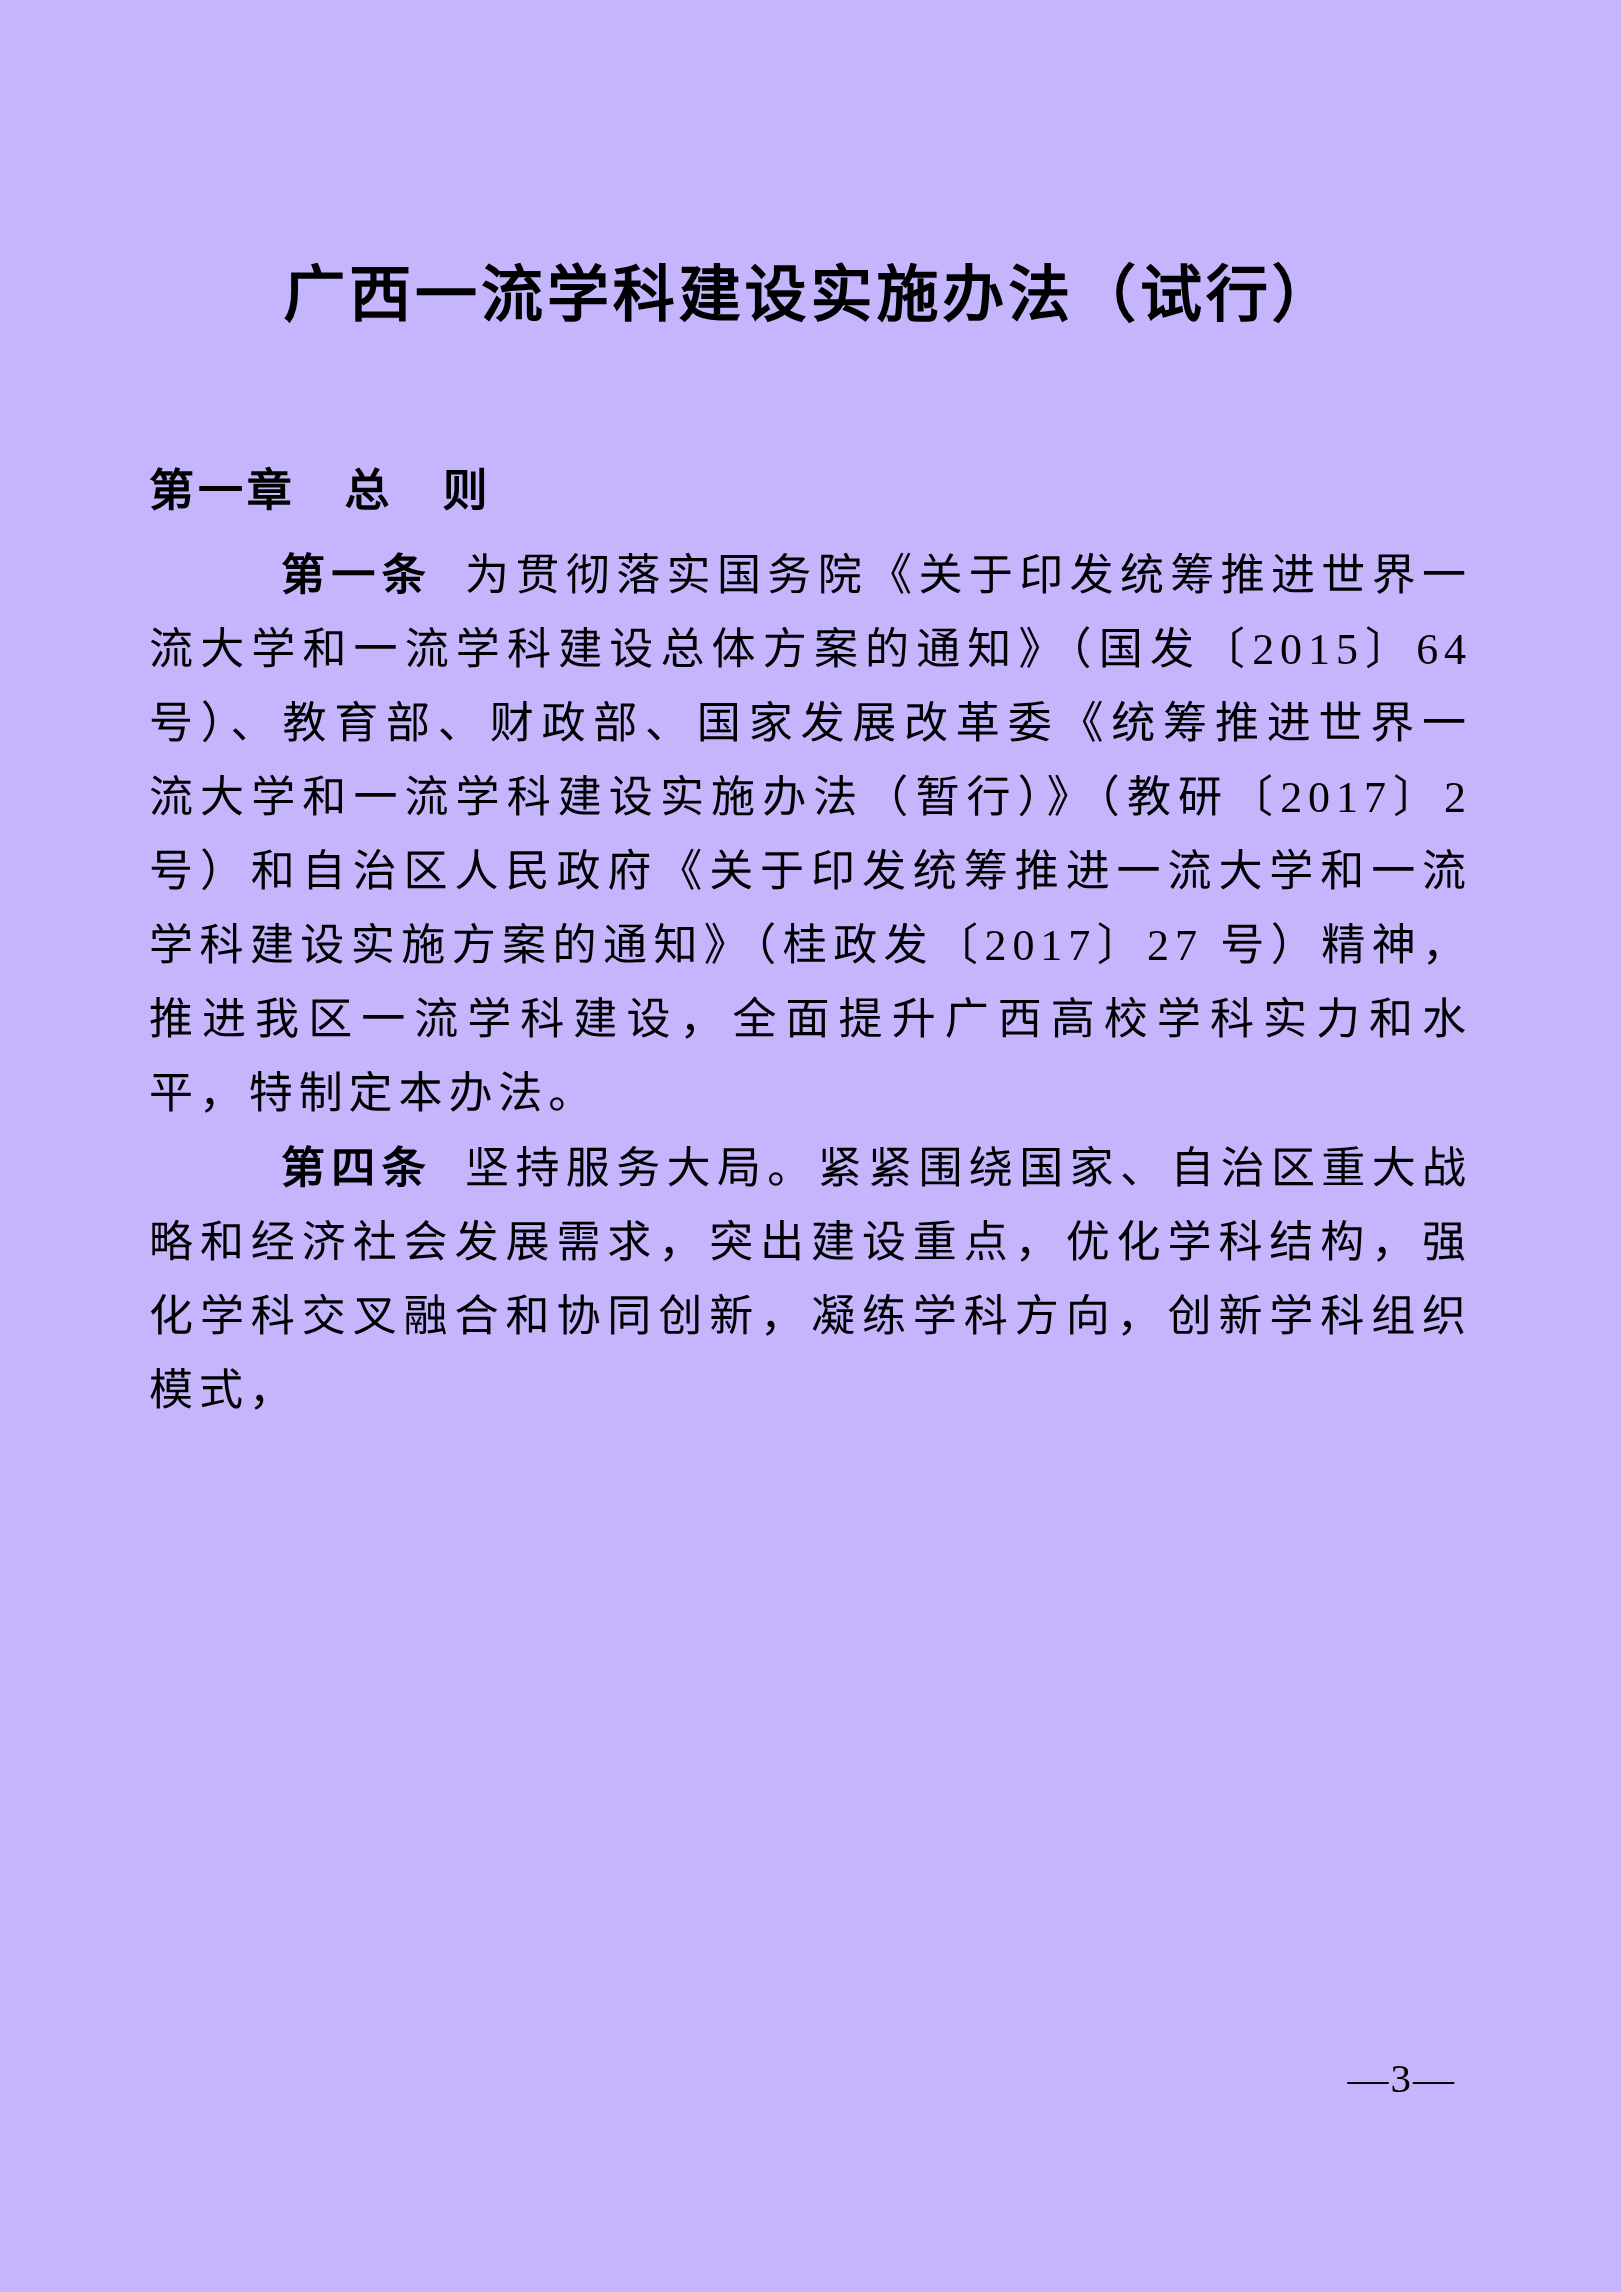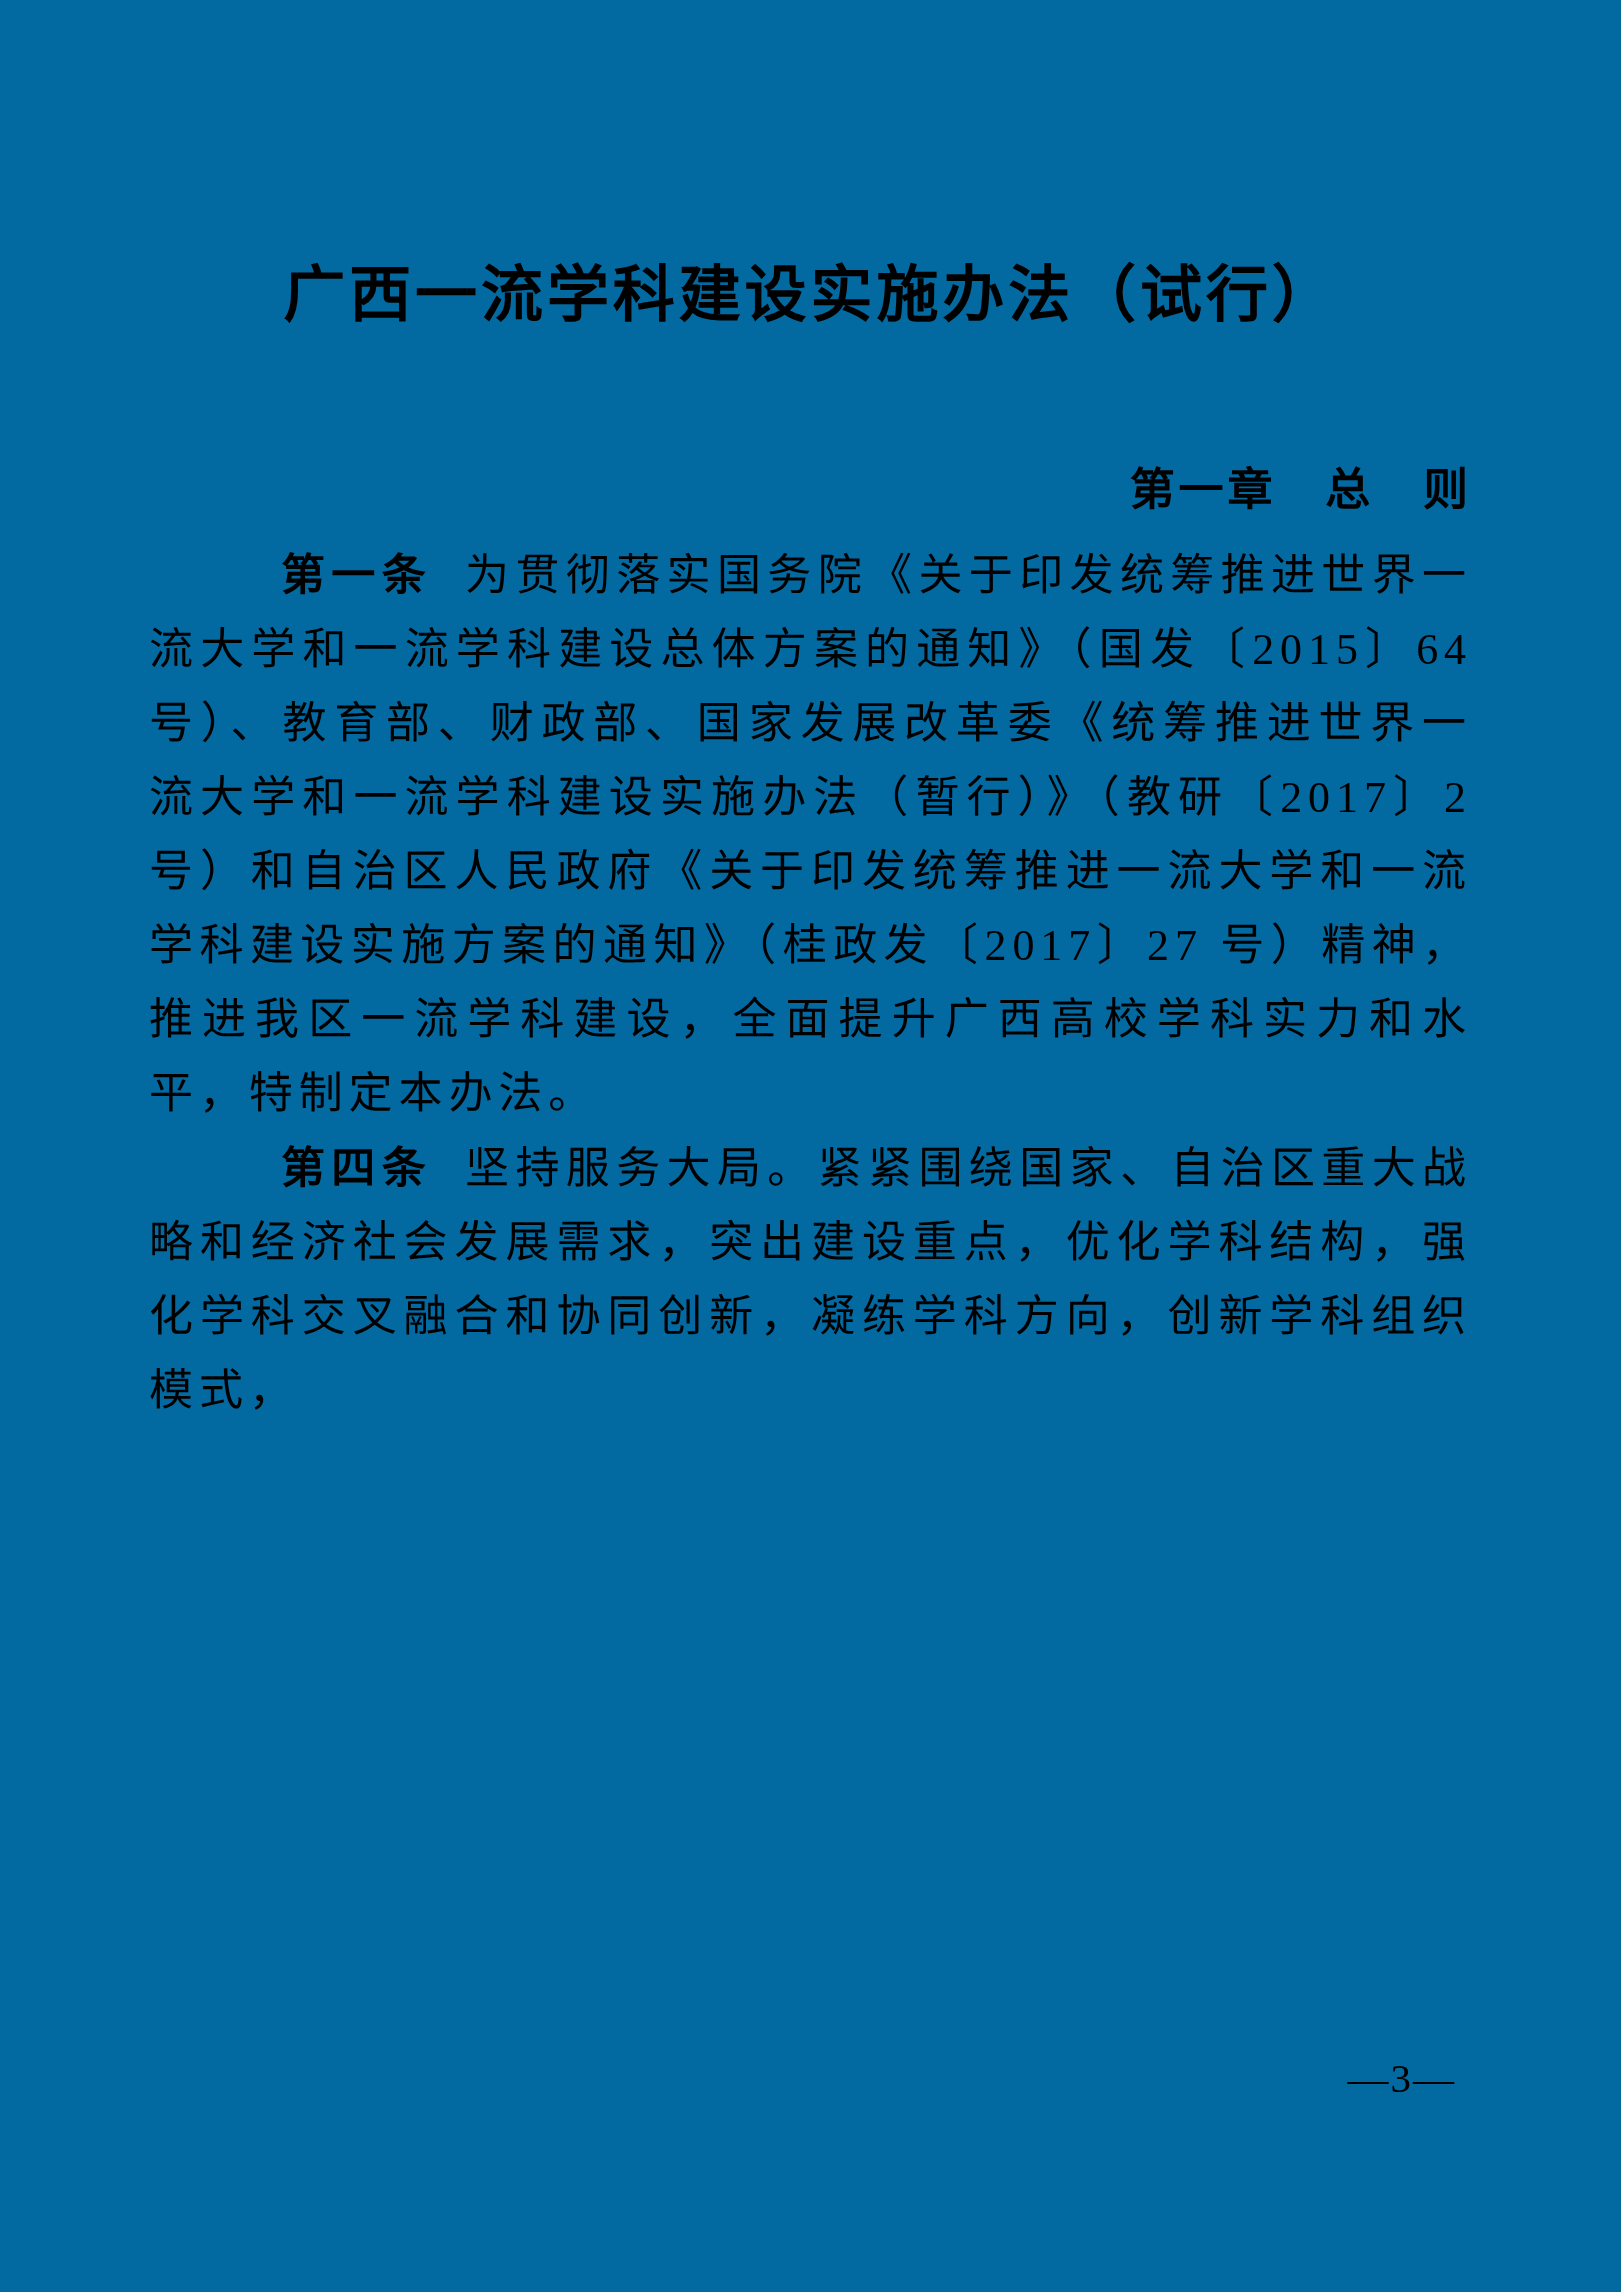--- a/index.html
+++ b/index.html
@@ -4,45 +4,45 @@
 <style>
   html, body {
     margin: 0;
     padding: 0;
     background: #ffffff;
   }
   .page {
     position: relative;
     width: 1621px;
     height: 2293px;
-    background: #0369a1;
+    background: #c4b5fd;
     overflow: hidden;
     font-family: "Liberation Serif", "DejaVu Serif", serif;
     color: #000000;
   }
   .content {
     padding: 257px 149px 0 149px;
   }
   .doc-title {
     margin: 0 0 125px 0;
     text-align: center;
     font-size: 62px;
     font-weight: bold;
     letter-spacing: 3.9px;
     line-height: 1.25;
     font-family: "Liberation Serif", "DejaVu Serif", serif;
   }
   .chapter-heading {
     margin: 13.7px 0 17.6px 0;
-    text-align: right;
+    text-align: left;
     font-size: 45px;
     font-weight: bold;
     letter-spacing: 3.9px;
     line-height: 61px;
-    font-family: Liberation Serif, serif;
+    font-family: Liberation Sans, sans-serif;
   }
   .para {
     margin: 0;
     font-size: 44px;
     line-height: 74px;
     letter-spacing: 5.9px;
     text-align: justify;
     text-indent: 2em;
   }
   .article-lead {

